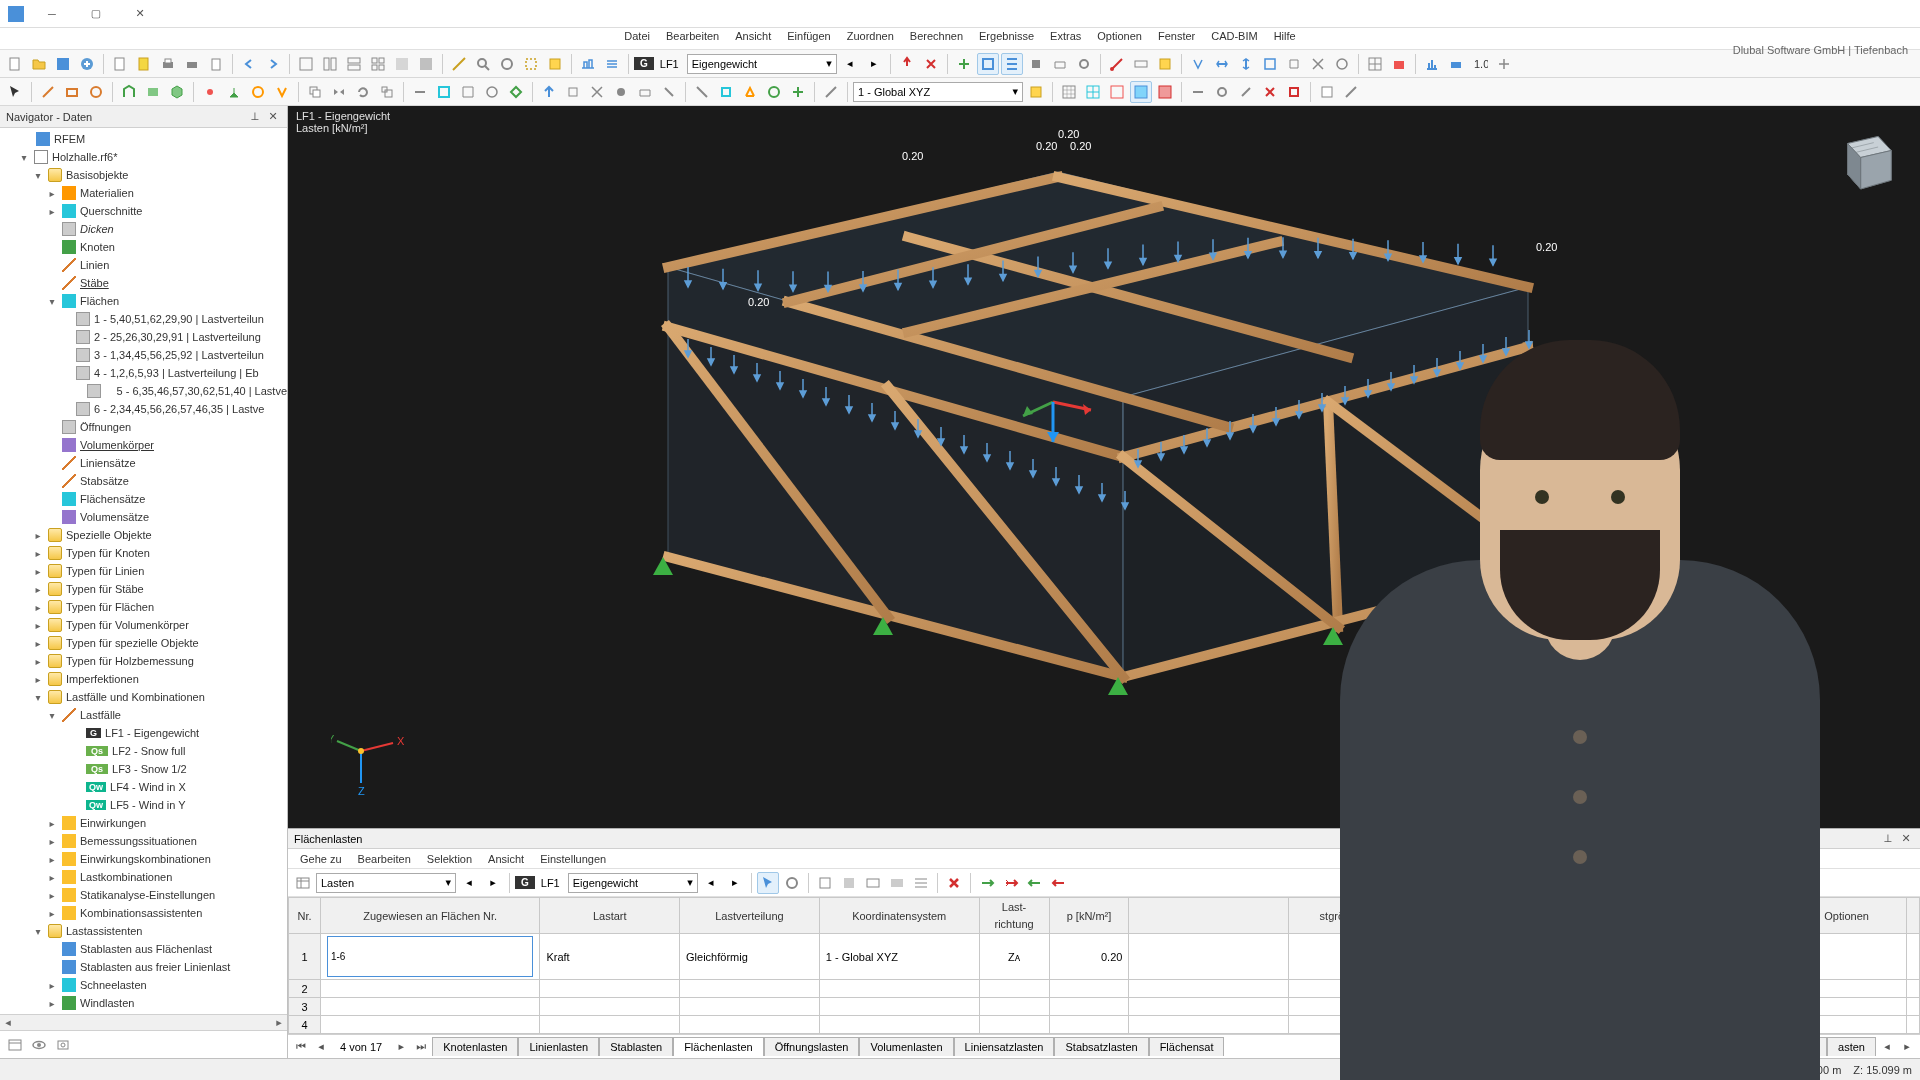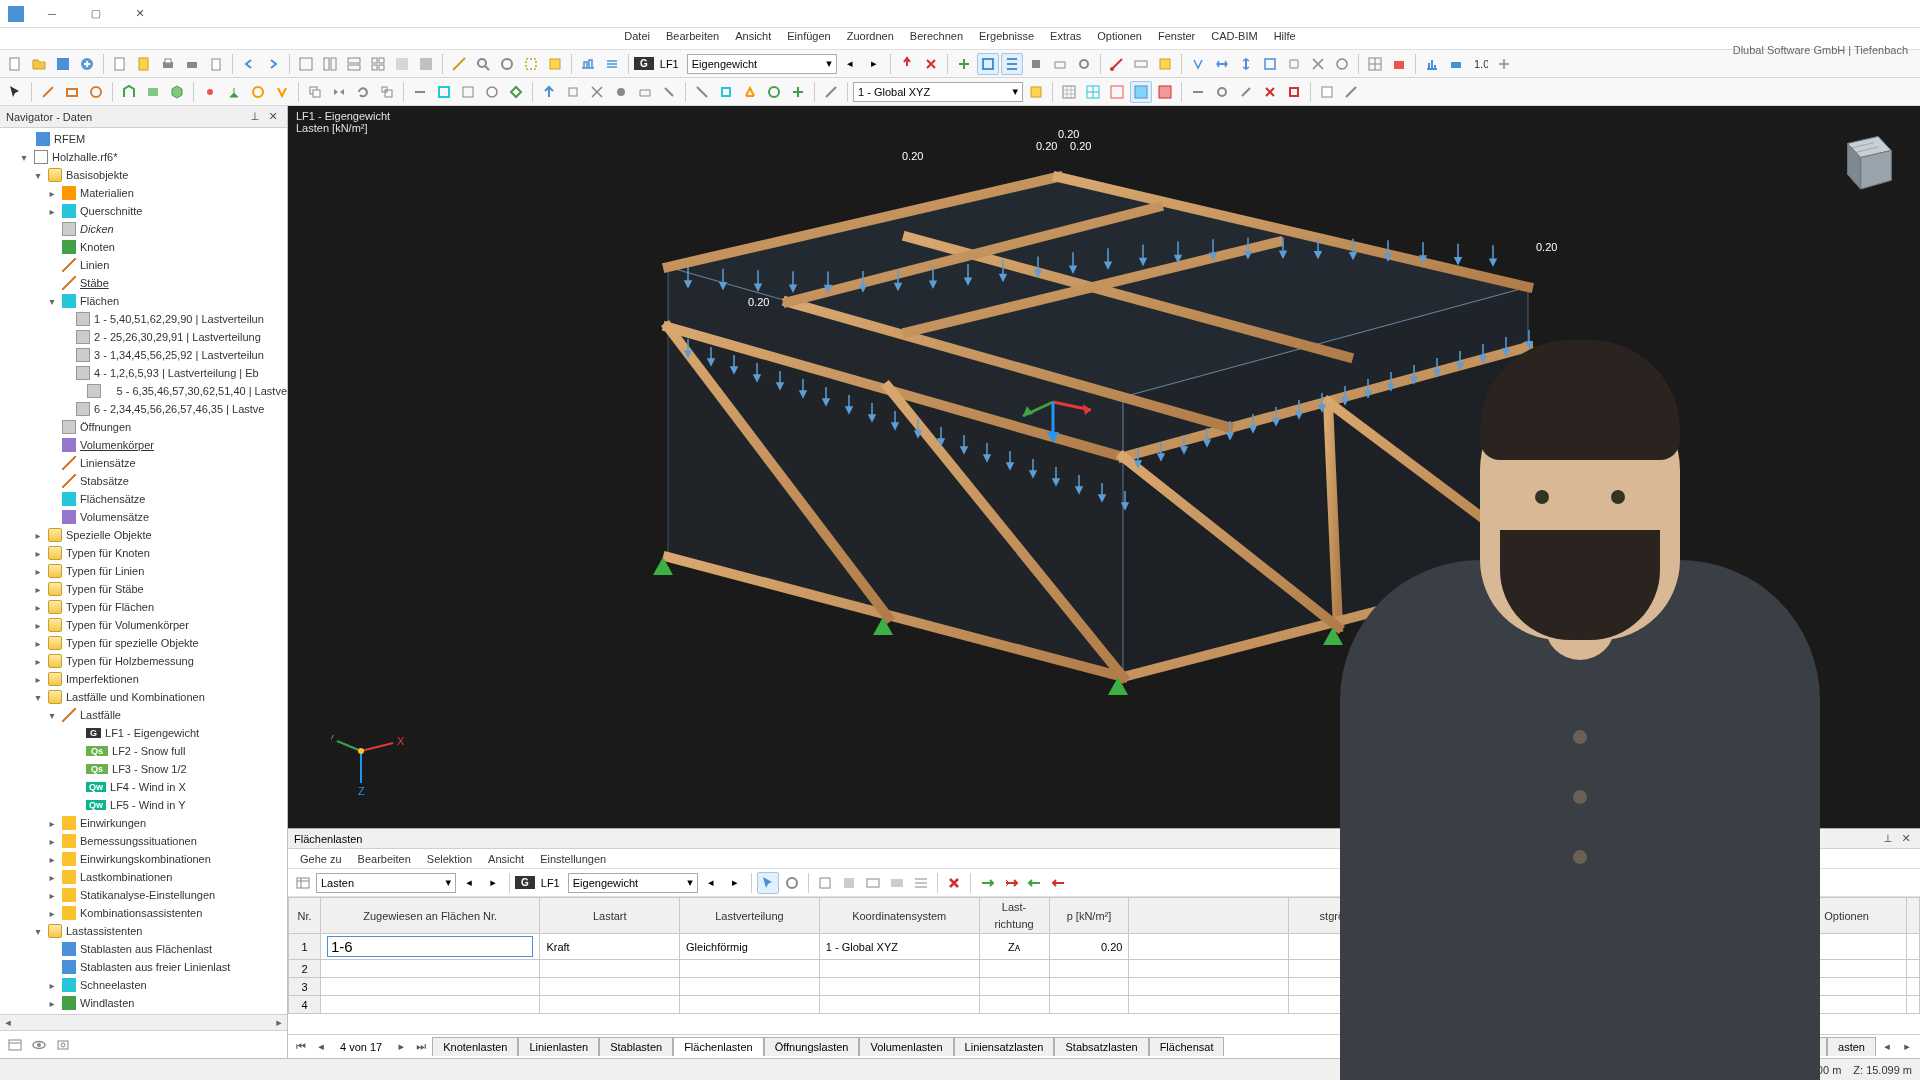--- a/index.html
+++ b/index.html
@@ -1279,21 +1279,21 @@
               <th rowspan="2" style="width:120px;">Optionen</th>
               <th rowspan="2"></th>
             </tr>
             <tr>
                 <th style="border-top:none;">richtung</th>
               </tr>
           </thead>
           <tbody id="table-body">
               <tr>
 <td class="rownum">1</td>
-<td><input value="1-6" style="width: 100%; border: 1px solid rgb(74, 144, 217); padding: 1px 3px; font-size: 15px;"></td>
+<td><input value="1-6" style="width: 100%; border: 1px solid rgb(74, 144, 217); padding: 14px 3px; font-size: 10px;"></td>
 <td>Kraft</td>
                 <td>Gleichförmig</td>
                 <td>1 - Global XYZ</td>
                 <td style="text-align:center;">Zᴀ</td>
                 <td style="text-align:right;">0.20</td>
 <td></td>
                 <td></td>
                 <td></td>
                 <td></td>
                 <td></td>

